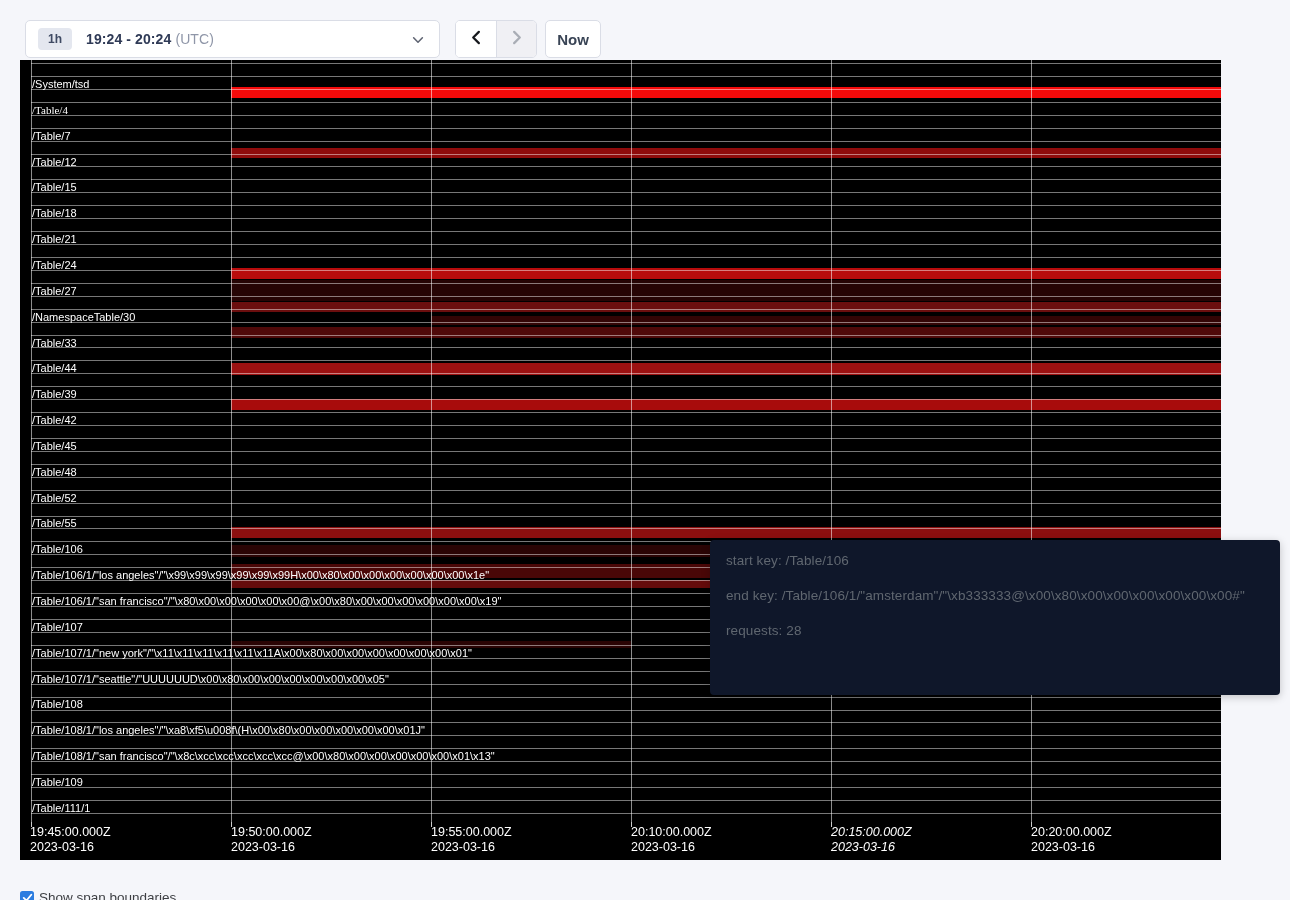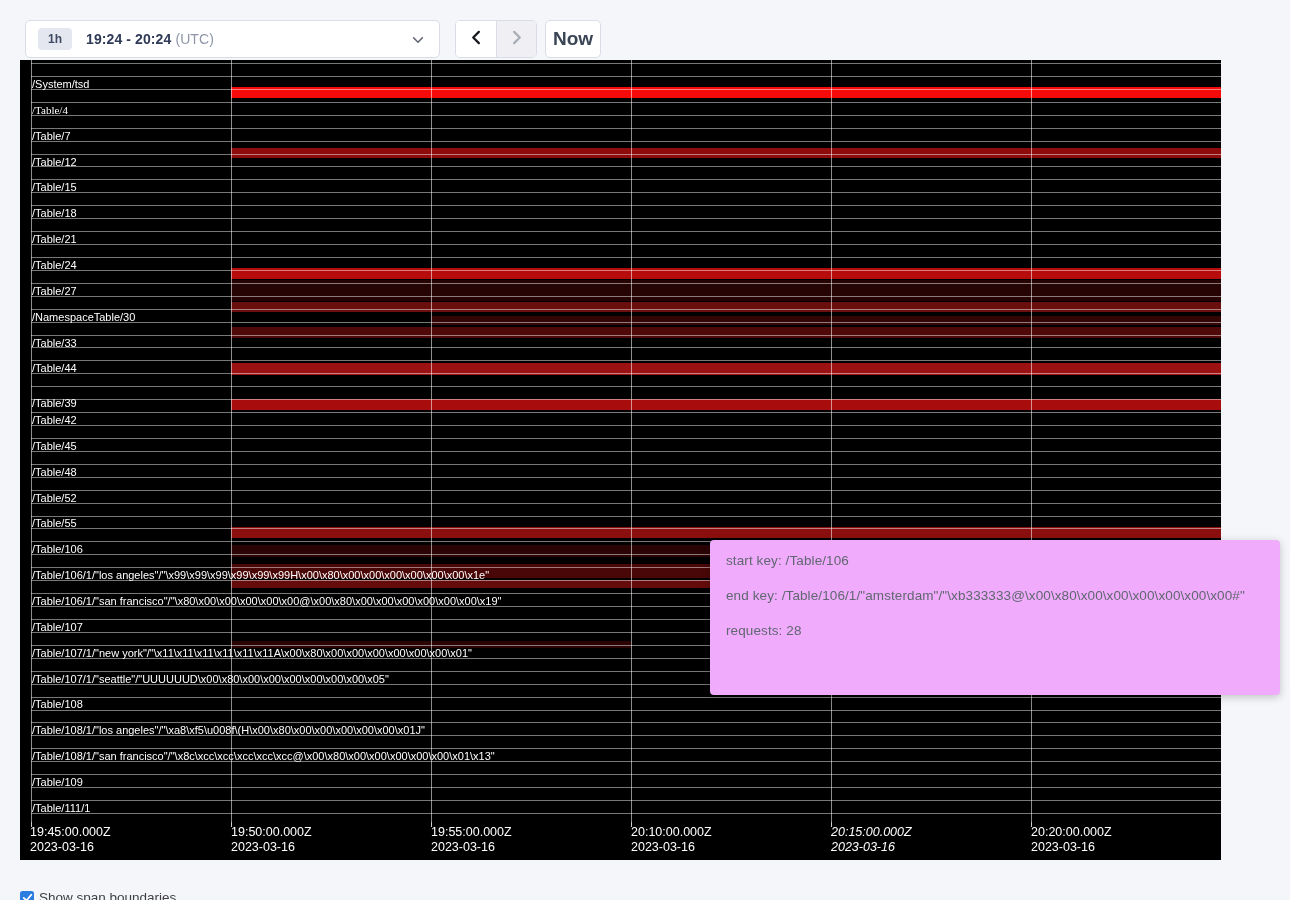--- a/index.html
+++ b/index.html
@@ -29,41 +29,41 @@
     box-sizing:border-box;display:flex;overflow:hidden;
   }
   .nav-btn{
     width:50%;height:100%;border:none;background:#fff;display:flex;
     align-items:center;justify-content:center;cursor:pointer;padding:0;
   }
   .nav-btn.next{background:#f0f0f4;border-left:1px solid #dadde6;cursor:default;}
   .now-btn{
     position:absolute;left:545px;top:20px;height:38px;width:56px;
     background:#fff;border:1px solid #dadde6;border-radius:5px;
-    font-family:"Liberation Sans",sans-serif;font-size:19px;font-weight:bold;color:#394455;
+    font-family:"Liberation Sans",sans-serif;font-size:15px;font-weight:bold;color:#394455;
     cursor:pointer;
   }
   
   .heatmap{
     position:absolute;left:20px;top:60px;width:1201px;height:800px;
     background:#000;overflow:hidden;cursor:crosshair;
   }
   .band{position:absolute;z-index:1;}
   .hline{position:absolute;left:11px;right:0;height:1px;background:rgba(255,255,255,0.47);z-index:2;}
   .vline{position:absolute;top:0;width:1px;height:762px;background:rgba(255,255,255,0.55);z-index:2;}
   .tick{position:absolute;top:762px;width:1px;height:5px;background:rgba(255,255,255,0.8);z-index:2;}
   .rowlabel{
     position:absolute;left:12px;z-index:3;color:#ffffff;font-size:11px;line-height:12px;
     white-space:nowrap;letter-spacing:0px;
   }
   .xlabel{position:absolute;top:765px;z-index:3;color:#fff;font-size:12.5px;line-height:15px;white-space:nowrap;}
   
   .span-tooltip{
     position:absolute;left:710px;top:540px;width:570px;height:155px;
-    background:#f0abfc;border-radius:4px;box-shadow:0 2px 8px rgba(0,0,0,0.22);
+    background:#0f172a;border-radius:4px;box-shadow:0 2px 8px rgba(0,0,0,0.22);
     box-sizing:border-box;padding:13px 16px;z-index:10;overflow:hidden;
   }
   .span-tooltip p{
     margin:0 0 20px 0;font-size:13.5px;color:#606770;white-space:nowrap;letter-spacing:.1px;
   }
   
   .checkbox-row{position:absolute;left:20px;top:890px;display:flex;align-items:center;z-index:5;}
   .cbx{
     width:14px;height:14px;background:#2b7ce0;border-radius:2.5px;
     display:flex;align-items:center;justify-content:center;cursor:pointer;
@@ -201,21 +201,21 @@
       <div class="rowlabel" style="top: 69.7px;">/Table/7</div>
       <div class="rowlabel" style="top: 95.55px;">/Table/12</div>
       <div class="rowlabel" style="top: 121.4px;">/Table/15</div>
       <div class="rowlabel" style="top: 147.25px;">/Table/18</div>
       <div class="rowlabel" style="top: 173.1px;">/Table/21</div>
       <div class="rowlabel" style="top: 198.95px;">/Table/24</div>
       <div class="rowlabel" style="top: 224.8px;">/Table/27</div>
       <div class="rowlabel" style="top: 250.65px;">/NamespaceTable/30</div>
       <div class="rowlabel" style="top: 276.5px;">/Table/33</div>
       <div class="rowlabel" style="top: 302.35px;">/Table/44</div>
-      <div class="rowlabel" style="top: 328.2px; margin-top: 9px;">/Table/39</div>
+      <div class="rowlabel" style="top: 328.2px;">/Table/39</div>
       <div class="rowlabel" style="top: 354.05px;">/Table/42</div>
       <div class="rowlabel" style="top: 379.9px;">/Table/45</div>
       <div class="rowlabel" style="top: 405.75px;">/Table/48</div>
       <div class="rowlabel" style="top: 431.6px;">/Table/52</div>
       <div class="rowlabel" style="top: 457.45px;">/Table/55</div>
       <div class="rowlabel" style="top: 483.3px;">/Table/106</div>
       <div class="rowlabel" style="top: 509.15px;">/Table/106/1/"los angeles"/"\x99\x99\x99\x99\x99\x99H\x00\x80\x00\x00\x00\x00\x00\x00\x1e"</div>
       <div class="rowlabel" style="top: 535px;">/Table/106/1/"san francisco"/"\x80\x00\x00\x00\x00\x00@\x00\x80\x00\x00\x00\x00\x00\x00\x19"</div>
       <div class="rowlabel" style="top: 560.85px;">/Table/107</div>
       <div class="rowlabel" style="top: 586.7px;">/Table/107/1/"new york"/"\x11\x11\x11\x11\x11\x11A\x00\x80\x00\x00\x00\x00\x00\x00\x01"</div>

